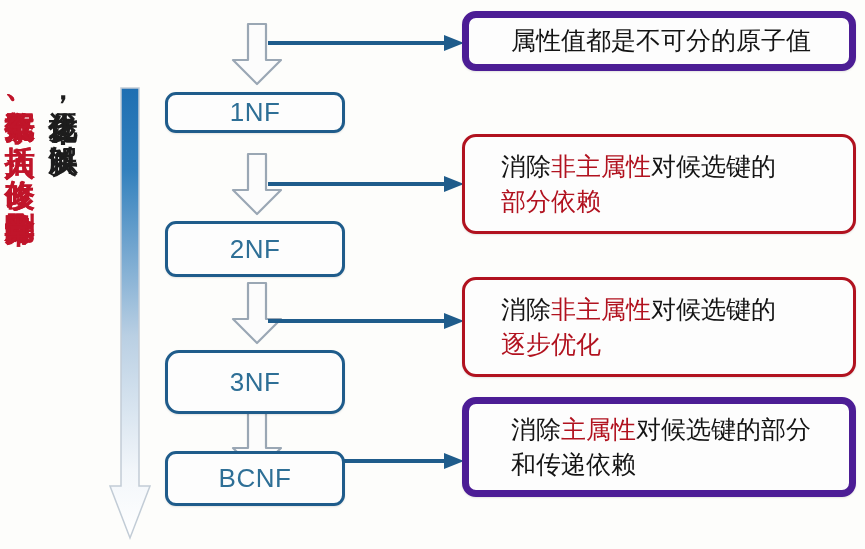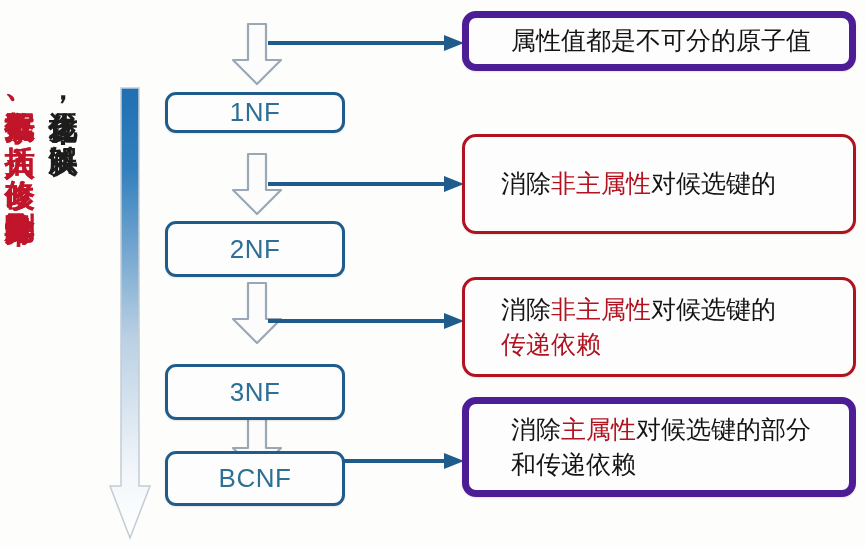--- a/index.html
+++ b/index.html
@@ -62,21 +62,21 @@
     display: flex;
     align-items: center;
     justify-content: center;
     color: #2e6f96;
     font-size: 26px;
     letter-spacing: 0.5px;
     box-shadow: 0 1px 2px rgba(0,0,0,0.10);
   }
   #nf-1 { top: 92px;  height: 41px; }
   #nf-2 { top: 221px; height: 56px; text-align: center; }
-  #nf-3 { top: 364px; height: 56px; }
+  #nf-3 { top: 350px; height: 64px; border-radius: 14px; }
   #nf-4 { top: 451px; height: 55px; }
 
   
   .step-arrow {
     position: absolute;
     left: 231px;
     width: 52px;
     height: 64px;
   }
   #step-0 { top: 22px; }
@@ -191,23 +191,24 @@
   </div>
   <div class="nf-box" id="nf-4">
     <span>BCNF</span>
   </div>
 
   <div class="desc-box blue" id="desc-0">
       <div class="desc-line"><span>属性值都是不可分的原子值</span></div>
     </div>
   <div class="desc-box red" id="desc-1">
       <div class="desc-line"><span>消除</span><span class="hl">非主属性</span><span>对候选键的</span></div>
+      <div class="desc-line"><span class="hl">部分依赖</span></div>
     </div>
   <div class="desc-box red" id="desc-2">
       <div class="desc-line"><span>消除</span><span class="hl">非主属性</span><span>对候选键的</span></div>
-      <div class="desc-line"><span class="hl">传递依赖</span></div>
+      <div class="desc-line"><span class="hl">逐步优化</span></div>
     </div>
   <div class="desc-box blue" id="desc-3">
       <div class="desc-line"><span>消除</span><span class="hl">主属性</span><span>对候选键的部分</span></div>
       <div class="desc-line"><span>和传递依赖</span></div>
     </div>
 
 </div>
 
 </body></html>

